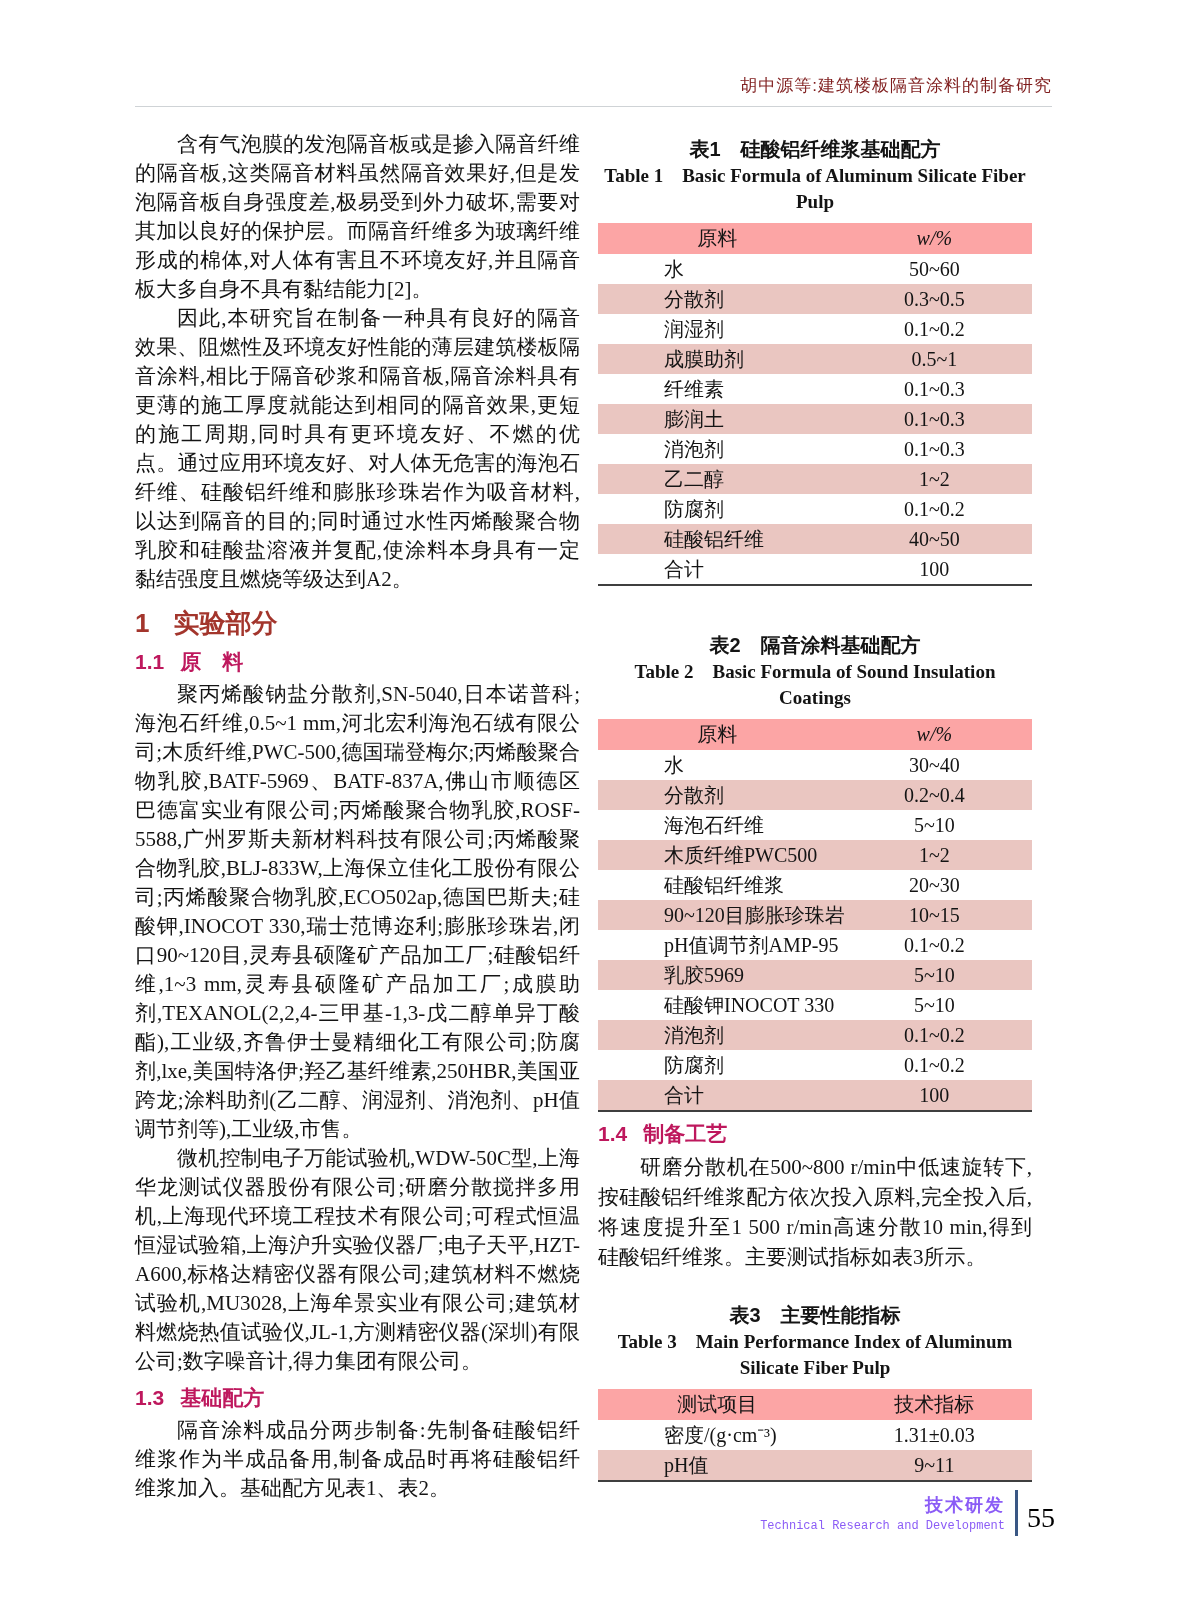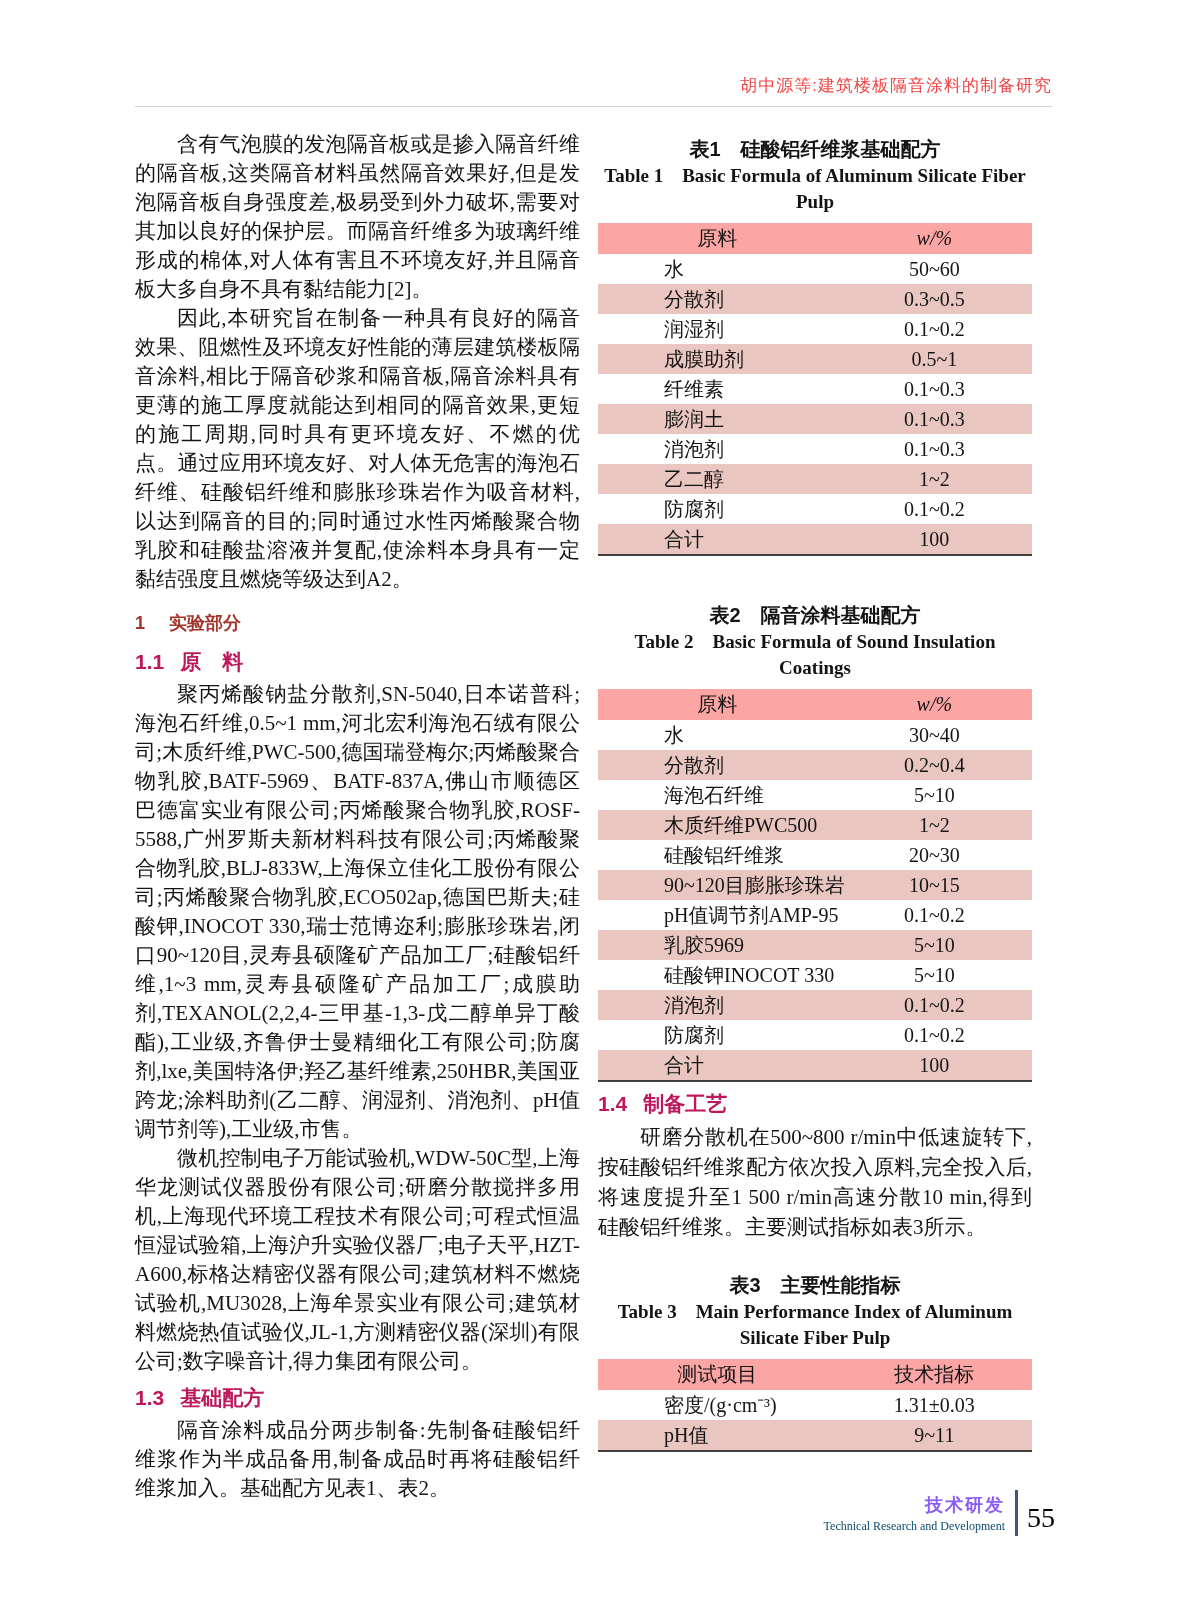--- a/index.html
+++ b/index.html
@@ -1,32 +1,32 @@
 <!DOCTYPE html>
 <html><head>
 <meta charset="utf-8">
 <style>
   html,body{margin:0;padding:0;background:#fff;}
   .page{position:relative;width:1187px;height:1600px;background:#ffffff;outline:1px solid #e3e3e3;
         font-family:"Liberation Serif",serif;color:#141414;overflow:hidden;}
 
   
   .running-head{position:absolute;left:135px;top:74px;width:917px;text-align:right;
-        font-size:17px;letter-spacing:1px;color:#ef4444;font-family:"Liberation Sans",sans-serif;
+        font-size:17px;letter-spacing:1px;color:#7f1d1d;font-family:"Liberation Sans",sans-serif;
         padding-bottom:9px;border-bottom:1px solid #cfd3d6;}
 
   
   .col-left{position:absolute;left:135px;top:130px;width:445px;}
   .col-right{position:absolute;left:598px;top:130px;width:434px;}
 
   p.body{margin:0;font-size:21px;line-height:29px;text-align:justify;text-indent:2em;}
   .col-right p.body{line-height:30px;}
 
   h1.sec{margin:13px 0 6px;color:#a3352c;font-family:"Liberation Sans",sans-serif;
-        font-weight:bold;font-size:18px;line-height:33px;}
+        font-weight:bold;font-size:26px;line-height:33px;}
   h1.sec .num{margin-right:24px;}
   h2.sec{margin:8px 0 5px;color:#be185d;font-family:"Liberation Sans",sans-serif;
         font-weight:bold;font-size:21px;line-height:27px;}
   h2.sec .num{margin-right:16px;}
   h3.sub{margin:4px 0 3px;font-size:21px;font-weight:normal;line-height:28px;}
   h3.sub .num{color:#a3352c;font-family:"Liberation Sans",sans-serif;margin-right:14px;}
 
   
   .table-block{margin-top:6px;}
   .tbl-title-cn{text-align:center;font-size:20px;font-weight:bold;line-height:27px;
@@ -45,21 +45,21 @@
   .mt-table2{margin-top:46px;}
   .mt-sec14{margin-top:40px;}
   .mt-proc{margin-top:2px;}
   .mt-table3{margin-top:30px;}
 
   
   .footer{position:absolute;top:1490px;right:132px;display:flex;align-items:center;}
   .f-text{text-align:right;margin-right:10px;}
   .f-cn{font-size:18px;font-weight:bold;color:#8b5cf6;line-height:25px;
         font-family:"Liberation Sans",sans-serif;letter-spacing:2px;}
-  .f-en{font-size:12px;color:#0c4a6e;line-height:16px;font-family:Liberation Serif, serif;}
+  .f-en{font-size:12px;color:#8b5cf6;line-height:16px;font-family:Liberation Mono, monospace;}
   .f-bar{width:3px;height:46px;background:#3a5784;margin-right:9px;}
   .f-num{font-size:28px;color:#000000;font-family:"Liberation Serif",serif;padding-top:10px;}
 </style>
 </head>
 <body>
 
 <div class="page">
 
   <div class="running-head">胡中源等:建筑楼板隔音涂料的制备研究</div>
 
@@ -128,20 +128,24 @@
             <div class="trow">
               <span class="tcell label">乙二醇</span>
               <span class="tcell value">1~2</span>
             </div>
 
             <div class="trow">
               <span class="tcell label">防腐剂</span>
               <span class="tcell value">0.1~0.2</span>
             </div>
 
+            <div class="trow">
+              <span class="tcell label">硅酸铝纤维</span>
+              <span class="tcell value">40~50</span>
+            </div>
 
             <div class="trow">
               <span class="tcell label">合计</span>
               <span class="tcell value">100</span>
             </div>
           </div>
       </div>
     </div>
 
     <div class="table-block mt-table2">

